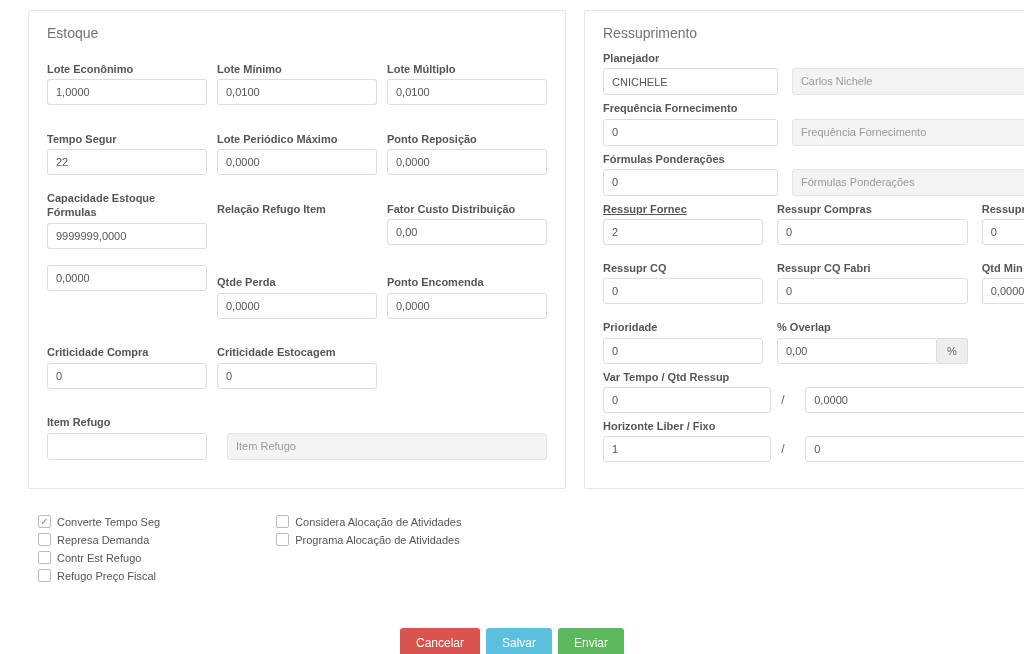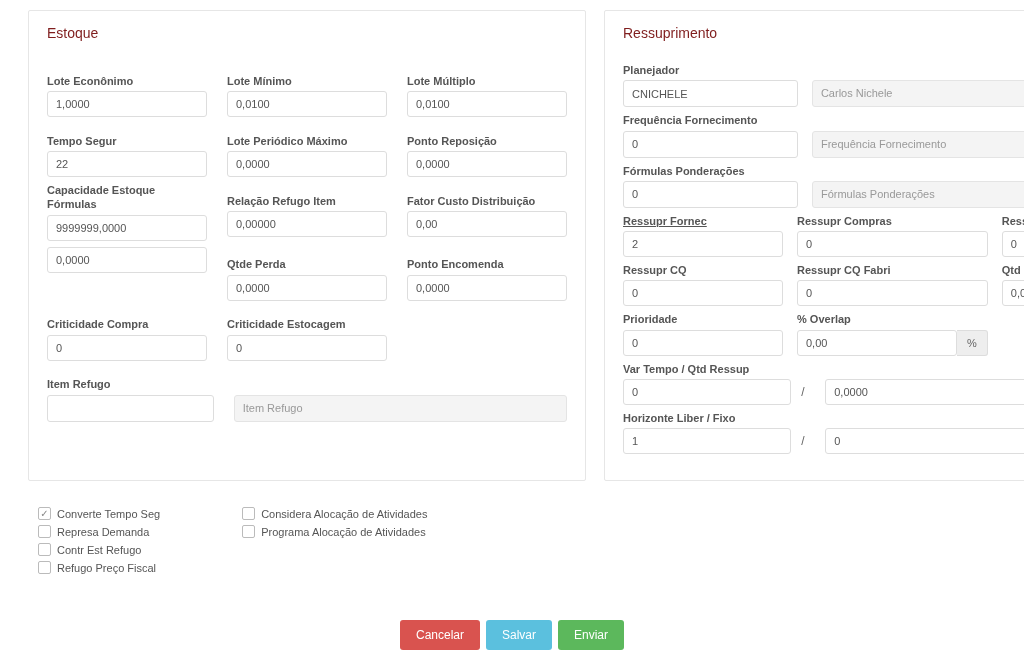--- a/index.html
+++ b/index.html
@@ -14,29 +14,30 @@
     .panel {
       background: #fff;
       border: 1px solid #e6e6e6;
       border-radius: 2px;
       padding: 14px 18px 20px 18px;
     }
     .panel-left { flex: 0 0 480px; }
     .panel-right { flex: 1; }
     .panel-title {
       font-size: 14px;
-      color: #7f1d1d;
+      color: #737373;
       font-weight: 500;
-      margin-bottom: 22px;
+      margin-bottom: 10px;
     }
     .form-grid {
       display: grid;
       grid-template-columns: repeat(3, 1fr);
       column-gap: 20px;
       row-gap: 0;
+      gap: 10px;
     }
     .form-group { display: flex; flex-direction: column; margin-bottom: 6px; }
     .form-group label {
       font-size: 11px;
       font-weight: 700;
       color: #555;
       line-height: 1.3;
       min-height: 28px;
       display: flex;
       align-items: flex-end;
@@ -65,21 +66,21 @@
 
     .percent-wrap { display: flex; }
     .percent-wrap input { flex: 1; border-top-right-radius: 0; border-bottom-right-radius: 0; }
     .percent-addon {
       border: 1px solid #ddd; border-left: 0;
       background: #eee; color: #666;
       padding: 6px 10px; font-size: 11px;
       border-radius: 0 3px 3px 0;
     }
 
-    .checkbox-section { display: flex; gap: 82px; margin: 26px 10px 0 10px; }
+    .checkbox-section { display: flex; gap: 116px; margin: 26px 10px 0 10px; }
     .checkbox-col { display: flex; flex-direction: column; gap: 5px; }
     .chk-row { display: flex; align-items: center; gap: 6px; font-size: 11px; color: #555; }
     .chk {
       width: 13px; height: 13px;
       border: 1px solid #bbb;
       border-radius: 2px;
       display: inline-flex; align-items: center; justify-content: center;
       font-size: 10px; color: #888; background: #fff;
     }
     .chk.checked::after { content: "✓"; line-height: 1; }
@@ -128,21 +129,20 @@
       <div class="form-group">
         <label>Ponto Reposição</label>
         <input type="text" value="0,0000" style="">
       </div>
       <div class="form-group">
         <label>Capacidade Estoque Fórmulas</label>
         <input type="text" value="9999999,0000" style="">
       </div>
       <div class="form-group">
         <label>Relação Refugo Item</label>
-        <input type="text" value="0,00000" style="">
       </div>
 
       <div class="form-group">
         <label>Fator Custo Distribuição</label>
         <input type="text" value="0,00" style="">
       </div>
       <div class="form-group">
         <input type="text" value="0,0000" style="">
       </div>
       <div class="form-group">

